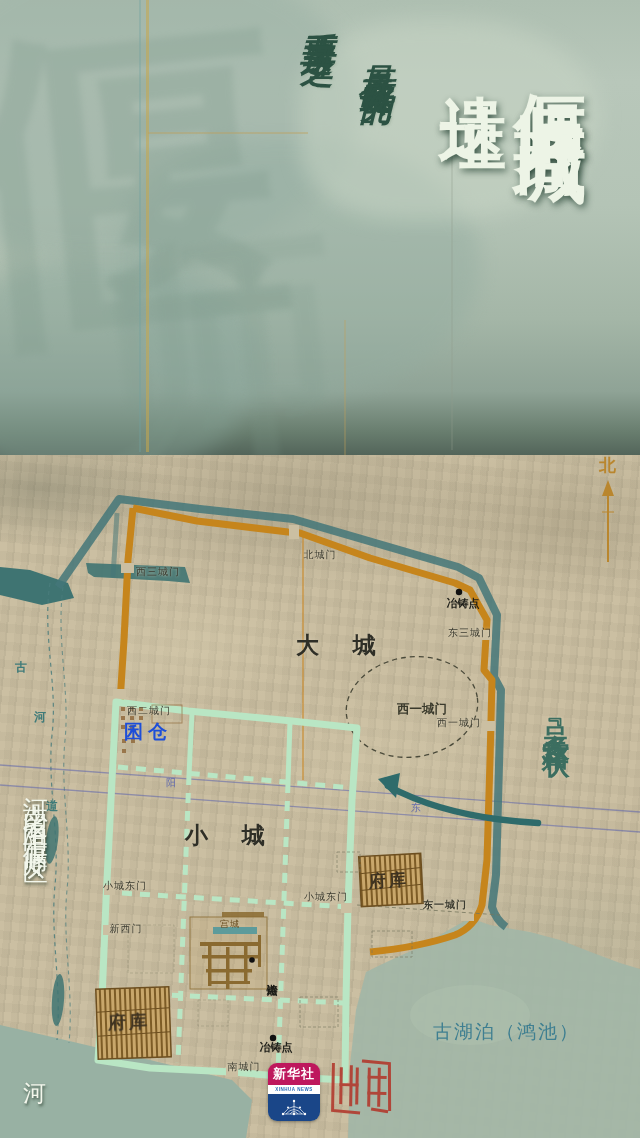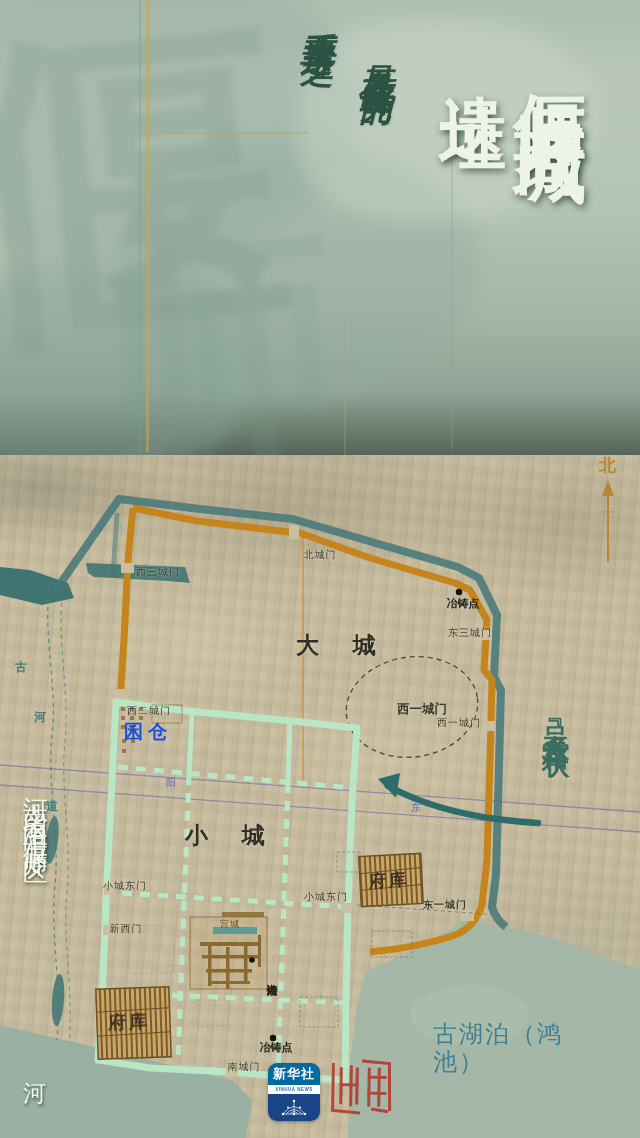--- a/index.html
+++ b/index.html
@@ -37,21 +37,21 @@
   .vtext{writing-mode:vertical-rl;}
   .road-char{font-size:10px;color:#5560b0;opacity:.85;}
   .river-char{font-size:12px;color:#3f7b79;font-weight:bold;}
   .white-char{color:#f3f7ec;text-shadow:1px 2px 3px rgba(40,60,45,.8);}
   #ann-right{font-size:27px;font-weight:bold;color:#3c6e60;letter-spacing:4px;
              text-shadow:0 0 3px rgba(220,210,185,.6);}
   #ann-left{font-size:25px;letter-spacing:8px;}
   
   #xinhua{position:absolute;left:268px;top:608px;width:52px;height:58px;border-radius:9px;
           overflow:hidden;box-shadow:0 1px 3px rgba(0,0,0,.35);}
-  #xh-top{height:22px;background:#0369a1;display:flex;align-items:center;justify-content:center;
+  #xh-top{height:22px;background:#be185d;display:flex;align-items:center;justify-content:center;
           color:#fff;font-size:13px;font-weight:bold;letter-spacing:1px;}
   #xh-mid{height:9px;background:#fff;display:flex;align-items:center;justify-content:center;
           color:#2a6cb5;font-size:4.5px;font-weight:bold;letter-spacing:.5px;
           font-family:"Liberation Sans","DejaVu Sans",sans-serif;}
   #xh-bot{height:27px;background:#1a4688;display:flex;align-items:center;justify-content:center;}
   #seal{position:absolute;left:329px;top:602px;width:64px;height:60px;transform:rotate(1deg);}
 </style>
 </head>
 <body>
 
@@ -223,21 +223,21 @@
     <div class="mlabel" style="left:108px;top:557px;font-size:18px;font-weight:bold;color:#3e3220;letter-spacing:3px;transform:rotate(-2deg);">府库</div>
     <div class="mlabel" style="left:220px;top:464px;font-size:9px;color:#6a4f22;letter-spacing:1px;">宫城</div>
 
     <div class="mlabel road-char" style="left:166px;top:322px;">阳</div>
     <div class="mlabel road-char" style="left:411px;top:347px;">东</div>
 
     <div class="mlabel river-char" style="left:15px;top:206px;">古</div>
     <div class="mlabel river-char" style="left:34px;top:256px;">河</div>
     <div class="mlabel river-char" style="left:46px;top:345px;">道</div>
     <div class="mlabel white-char" style="left:23px;top:626px;font-size:23px;">河</div>
-    <div class="mlabel" style="left:433px;top:566px;width:160px;font-size:24px;color:#3f7f91;letter-spacing:2px;">古湖泊（鸿池）</div>
+    <div class="mlabel" style="left:433px;top:566px;width:160px;font-size:19px;color:#3f7f91;letter-spacing:2px;">古湖泊（鸿池）</div>
 
     <div class="mlabel vtext" id="ann-right" style="left:540px;top:250px;height:230px;">呈『多宫格』状</div>
     <div class="mlabel vtext white-char" id="ann-left" style="left:20px;top:322px;height:300px;">河南省洛阳市偃师区</div>
 
     <div id="xinhua">
       <div id="xh-top">新华社</div>
       <div id="xh-mid">XINHUA NEWS</div>
       <div id="xh-bot">
         <svg width="26" height="20" viewBox="0 0 26 20">
           <g stroke="#fff" stroke-width="0.7" fill="none" opacity=".95">

